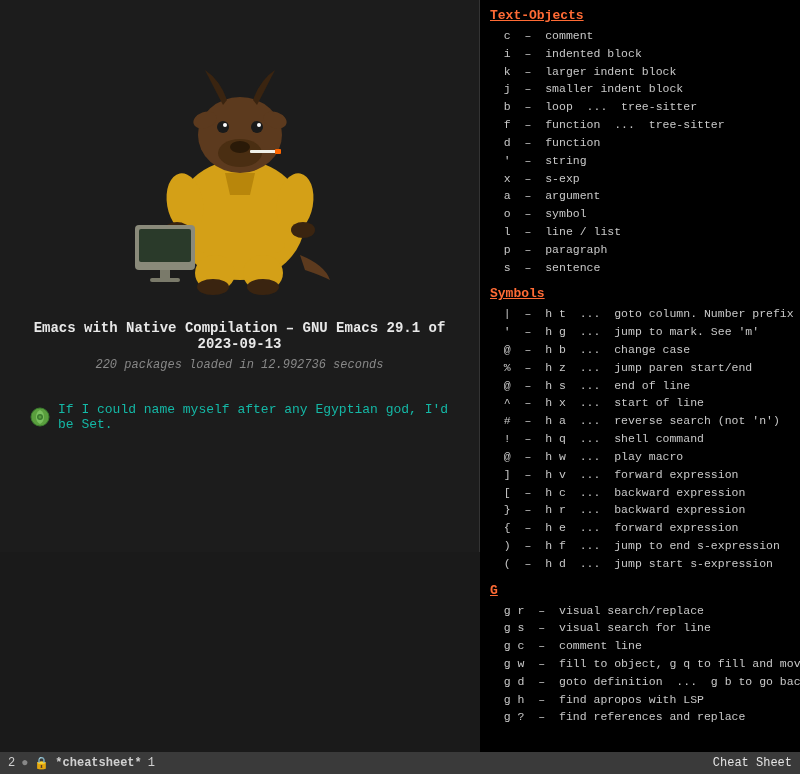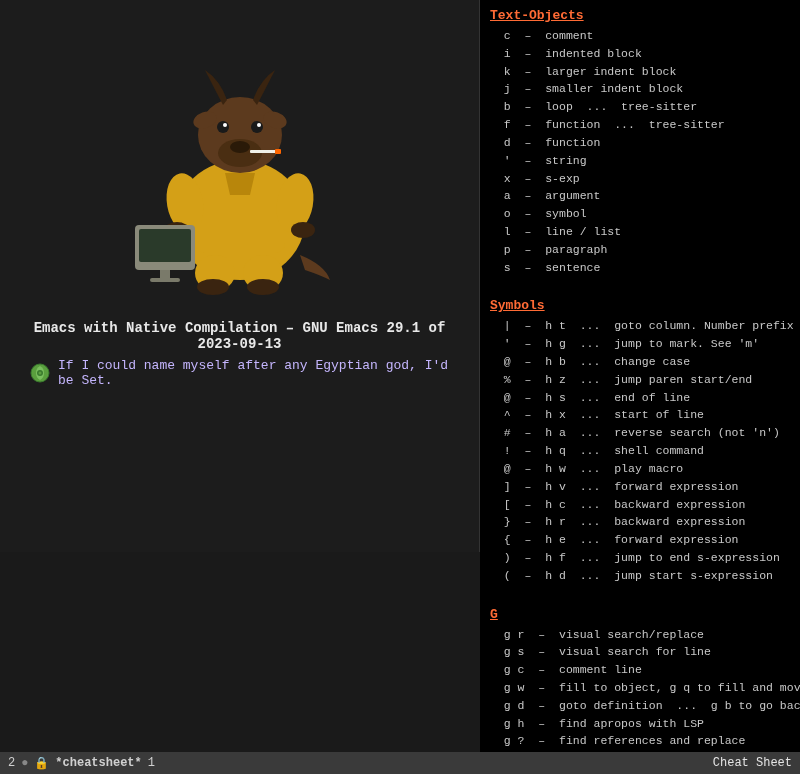--- a/index.html
+++ b/index.html
@@ -49,21 +49,21 @@
       font-style: italic;
       text-align: center;
       margin-bottom: 30px;
     }
 
     #quote-line {
       display: flex;
       align-items: center;
       gap: 8px;
       padding: 0 30px;
-      color: #c4b5fd;
+      color: #14b8a6;
       font-size: 13px;
       text-align: left;
     }
 
     #quote-icon {
       width: 20px;
       height: 20px;
       flex-shrink: 0;
     }
 
@@ -79,21 +79,21 @@
     }
 
     #right-panel::-webkit-scrollbar { width: 6px; }
     #right-panel::-webkit-scrollbar-track { background: #1a1a1a; }
     #right-panel::-webkit-scrollbar-thumb { background: #444; }
 
     .section-title {
       color: #ff6b35;
       font-size: 13px;
       font-weight: bold;
-      margin-top: 22px;
+      margin-top: 10px;
       margin-bottom: 4px;
       text-decoration: underline;
     }
 
     .section-title:first-child { margin-top: 2px; }
 
     .key-item {
       color: #c8c8c8;
       font-size: 11.5px;
       line-height: 1.55;
@@ -171,20 +171,21 @@
       <rect x="30" y="200" width="60" height="45" rx="4" fill="#8a8a7a"></rect>
       <rect x="34" y="204" width="52" height="33" rx="2" fill="#2a3a2a"></rect>
       <rect x="55" y="245" width="10" height="8" fill="#7a7a6a"></rect>
       <rect x="45" y="253" width="30" height="4" rx="2" fill="#7a7a6a"></rect>
 
       <path d="M195 230 Q220 240 225 255 Q215 250 200 245" fill="#5c3a1e"></path>
     </svg>
   </div>
 
   <div id="emacs-title">Emacs with Native Compilation – GNU Emacs 29.1 of 2023-09-13</div>
+  <div id="packages-info">220 packages loaded in 12.992736 seconds</div>
 
   <div id="quote-line">
     <span id="quote-icon">
       
       <svg width="20" height="20" viewBox="0 0 20 20" xmlns="http://www.w3.org/2000/svg">
         <circle cx="10" cy="10" r="9" fill="#5a9f3e" stroke="#3a7a2e" stroke-width="1"></circle>
         <path d="M10 3 Q14 5 14 10 Q14 15 10 17 Q6 15 6 10 Q6 5 10 3Z" fill="#7abf5e"></path>
         <circle cx="10" cy="10" r="3" fill="#3a7a2e"></circle>
         <circle cx="10" cy="10" r="1.5" fill="#5a9f3e"></circle>
       </svg>

